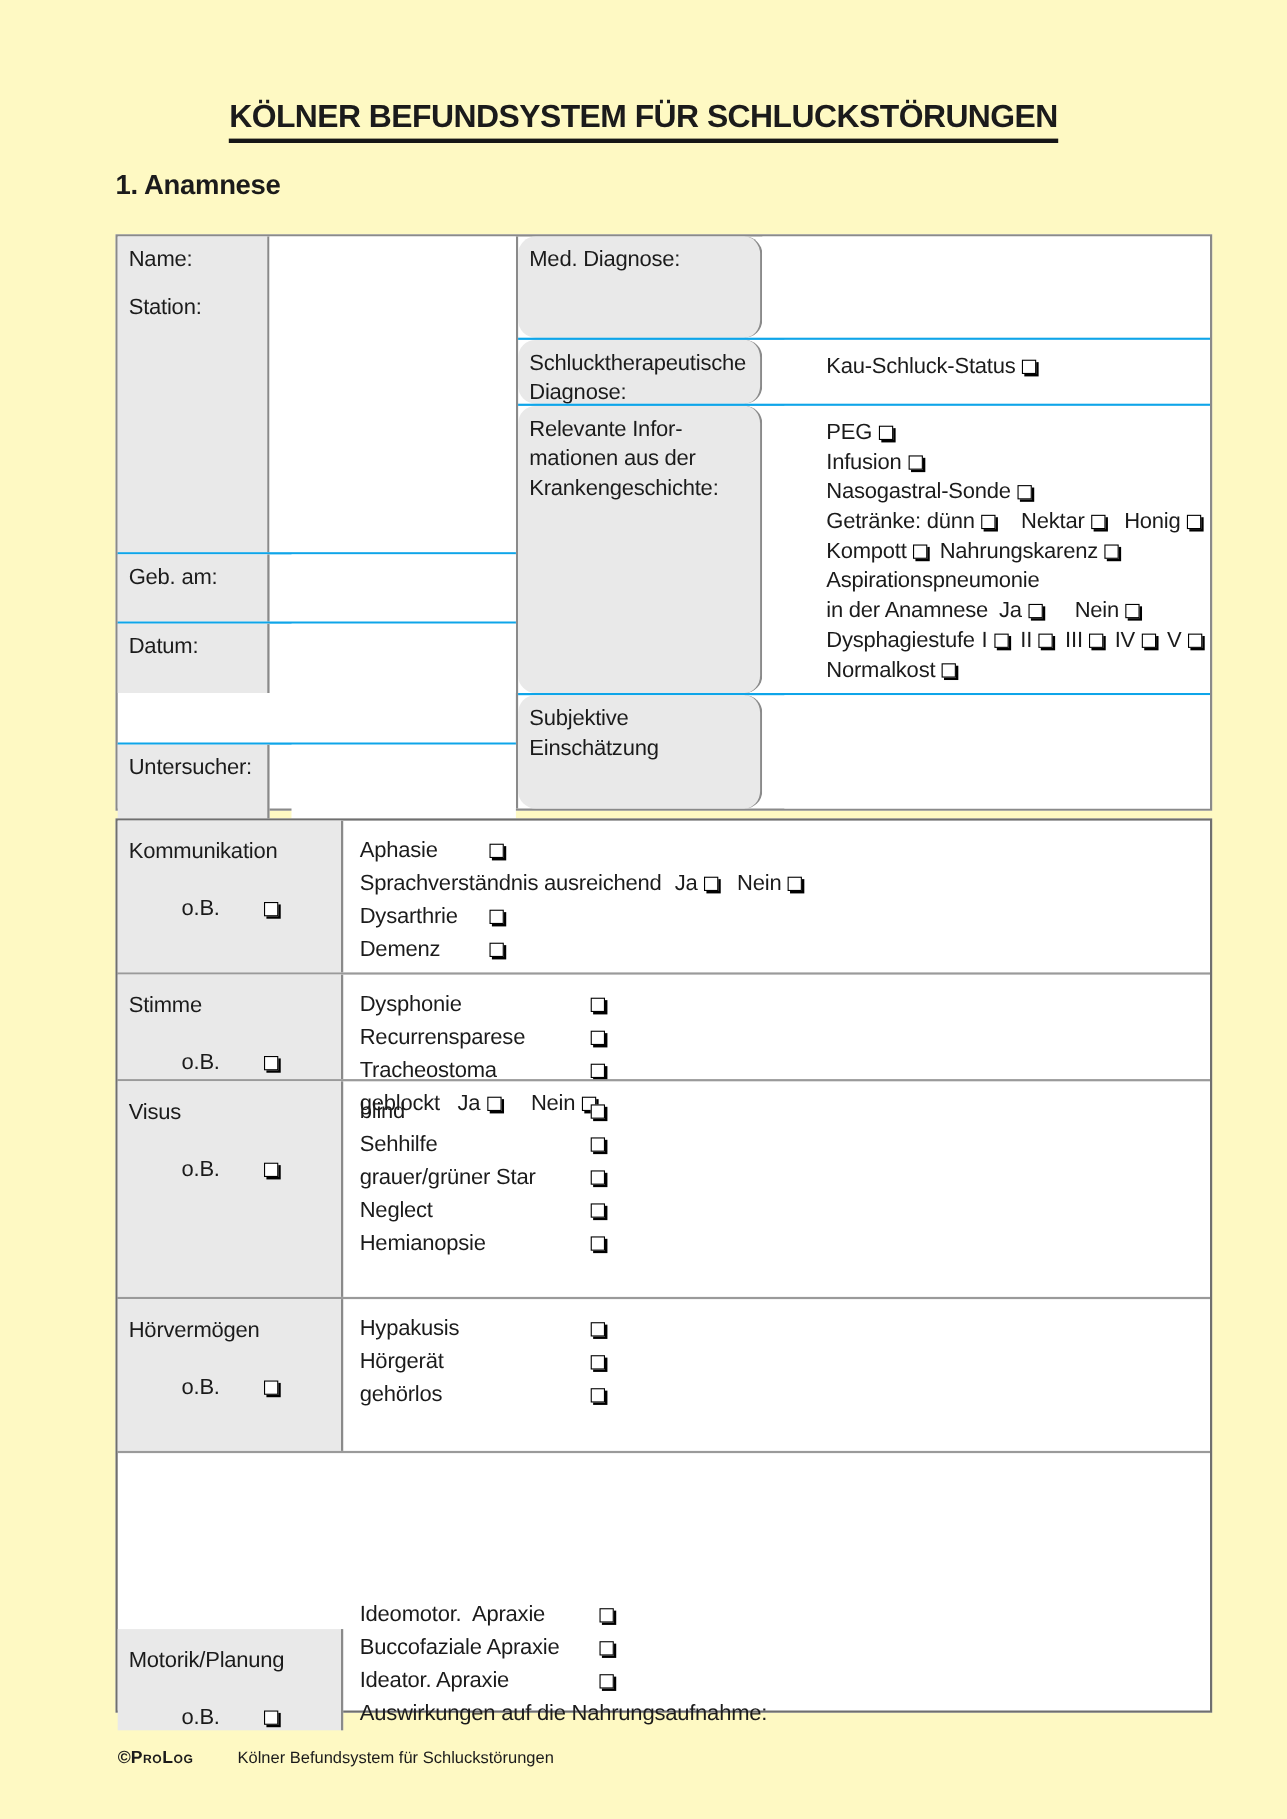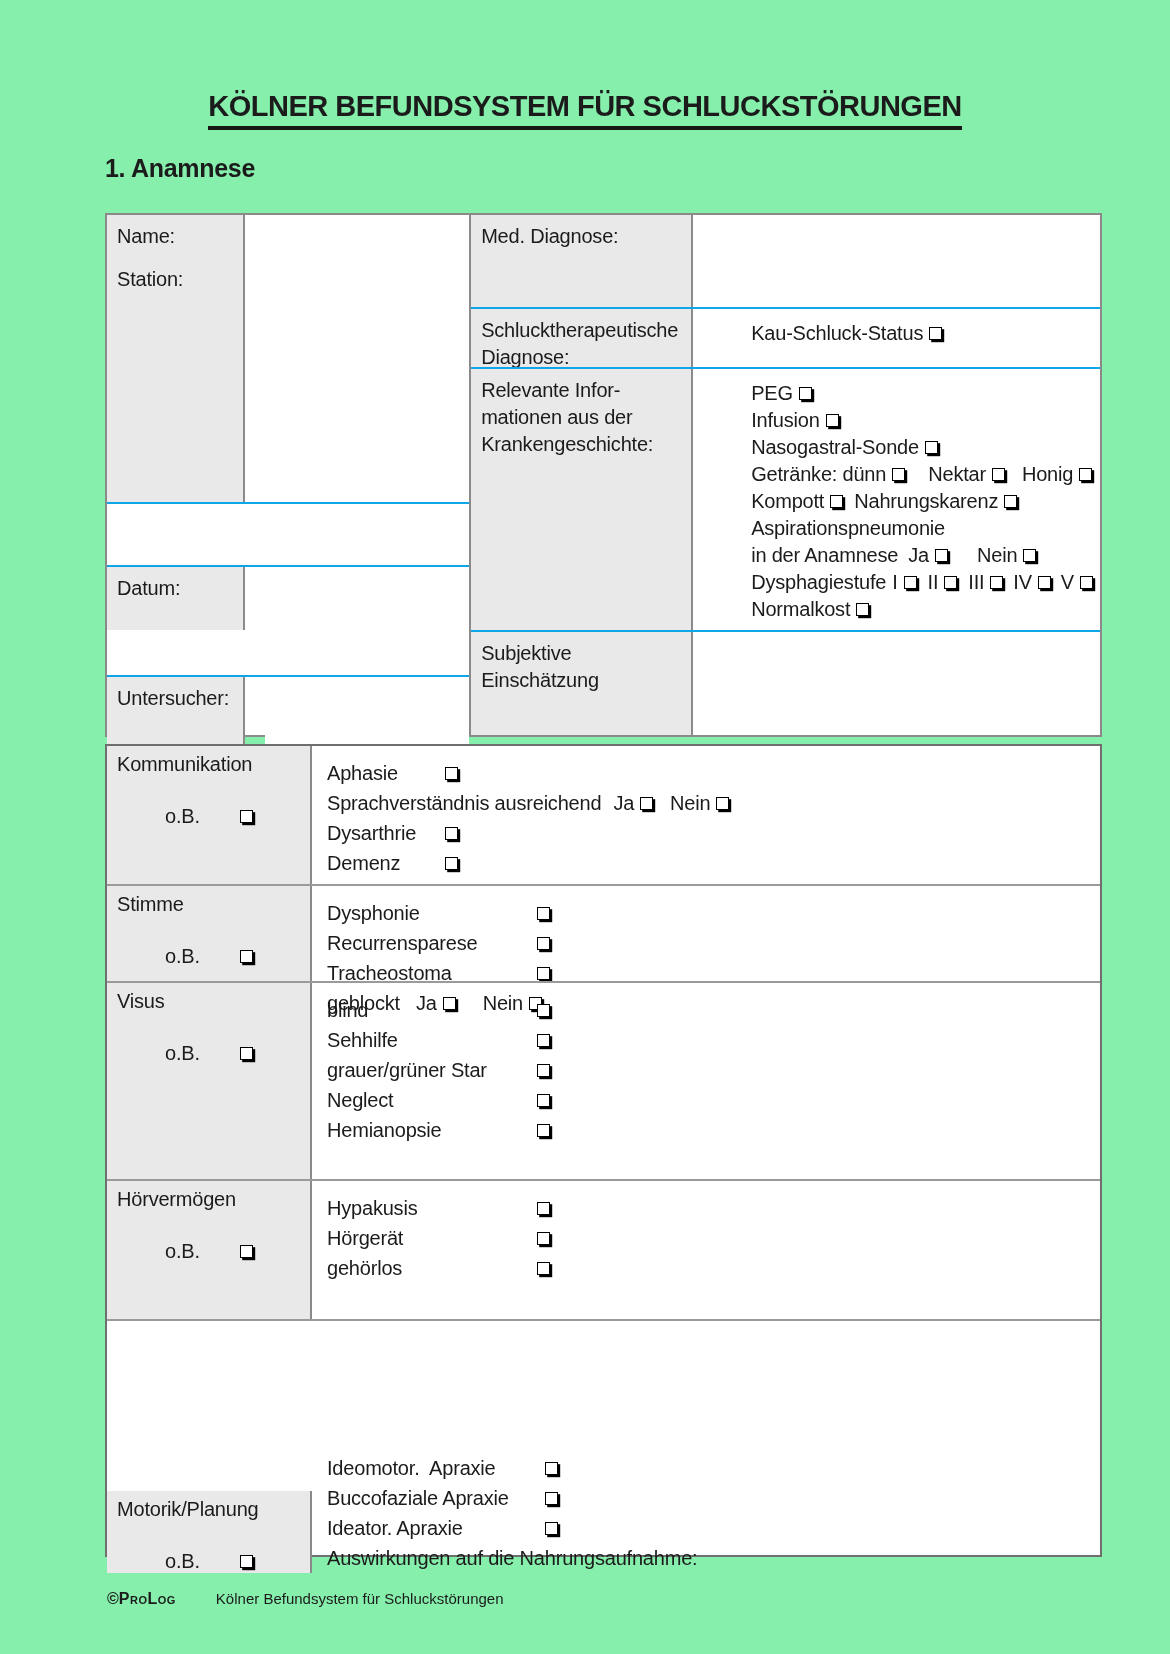--- a/index.html
+++ b/index.html
@@ -2,21 +2,21 @@
 <html><head>
 <meta charset="utf-8">
 <style>
   * { box-sizing: border-box; margin: 0; padding: 0; }
   html, body { background: #ffffff; }
   body {
     width: 1170px; height: 1654px;
     font-family: "Liberation Sans", "DejaVu Sans", sans-serif;
     font-size: 20px; letter-spacing: -0.2px; color: #1b1b1b;
   }
-  .page { position: relative; width: 1170px; height: 1654px; overflow: hidden; background: #86efac; }
+  .page { position: relative; width: 1170px; height: 1654px; overflow: hidden; background: #fef9c3; }
 
   .title-wrap { text-align: center; padding-top: 90px; }
   .form-title {
     display: inline-block; font-size: 29px; font-weight: bold; letter-spacing: -0.5px;
     border-bottom: 4px solid #161616; padding-bottom: 3px;
   }
   .section-heading { margin: 24px 0 0 105px; font-size: 25px; font-weight: bold; letter-spacing: -0.3px; }
 
   
   .t1 {
@@ -26,21 +26,21 @@
   .half { display: flex; flex-direction: column; }
   .half.left  { width: 398px; border-right: 2px solid #8a8a8a; }
   .half.right { flex: 1; }
   .trow { display: flex; flex: 0 0 auto; }
   .trow + .trow { border-top: 2px solid #0ea5e9; gap: 20px; }
   .lblcell {
     background: #e9e9e9; border-right: 2px solid #8a8a8a;
     padding: 8px 8px 0 10px; line-height: 27px;
   }
   .half.left  .lblcell { width: 138px; }
-  .half.right .lblcell { width: 222px; }
+  .half.right .lblcell { width: 222px; border-radius: 16px; }
   .valcell { flex: 1; background: #fff; }
   .rowA { height: 287px; } .rowB { height: 63px; } .rowC { height: 65px; } .rowD { height: 105px; margin-top: 45px; }
   .rowR1 { height: 92px; } .rowR2 { height: 60px; } .rowR3 { height: 263px; } .rowR4 { height: 105px; }
   .rowA .lblcell div + div { margin-top: 16px; }
 
   
   .lines { padding: 11px 4px 0 10px; }
   .line { display: flex; align-items: center; height: 30px; white-space: nowrap; }
   .t1 .line { height: 27px; margin-left: 28px; }
   .txt { white-space: pre; flex: 0 0 auto; }
@@ -54,21 +54,21 @@
 
   
   .t2 {
     position: absolute; left: 105px; top: 744px; width: 997px; height: 813px;
     border: 2px solid #6f6f6f; display: flex; flex-direction: column; background: #fff;
   }
   .trow2 { display: flex; flex: 0 0 auto; }
   .trow2 + .trow2 { border-top: 2px solid #9a9a9a; }
   .lblcell2 {
     width: 205px; background: #e9e9e9; border-right: 2px solid #8a8a8a;
-    padding: 4px 6px 0 10px;
+    padding: 14px 6px 0 10px;
   }
   .content { flex: 1; padding: 12px 4px 0 15px; }
   .category { line-height: 28px; }
   .obline { display: flex; align-items: center; margin-top: 27px; padding-left: 48px; }
   .obline .txt { width: 69px; }
   .sec0 { height: 138px; } .sec1 { height: 97px; } .sec2 { height: 198px; }
   .sec3 { height: 140px; } .sec4 { height: 254px; align-items: flex-end; }
   .sec0 .content .tab { width: 112px; }
   .sec1 .content .tab, .sec2 .content .tab, .sec3 .content .tab { width: 204px; }
   .sec4 .content .tab { width: 212px; }
@@ -93,20 +93,23 @@
   <div class="t1">
     <div class="half left">
       <div class="trow rowA">
         <div class="lblcell">
           <div>Name:</div>
           <div>Station:</div>
         </div>
         <div class="valcell"></div>
       </div>
       <div class="trow rowB">
+        <div class="lblcell">
+          <div>Geb. am:</div>
+        </div>
         <div class="valcell"></div>
       </div>
       <div class="trow rowC">
         <div class="lblcell">
           <div>Datum:</div>
         </div>
         <div class="valcell"></div>
       </div>
       <div class="trow rowD">
         <div class="lblcell">

